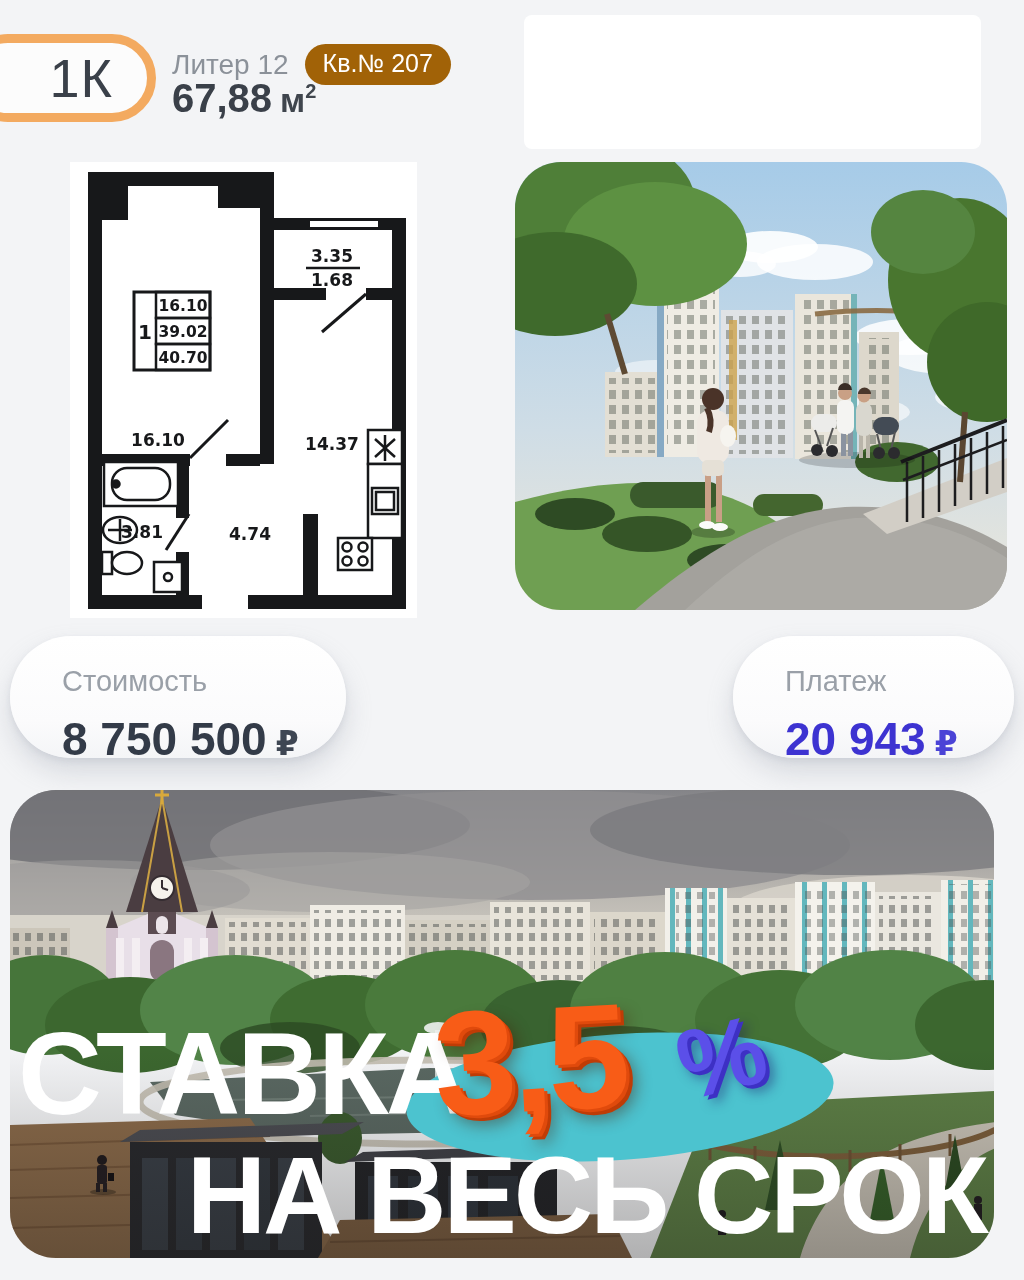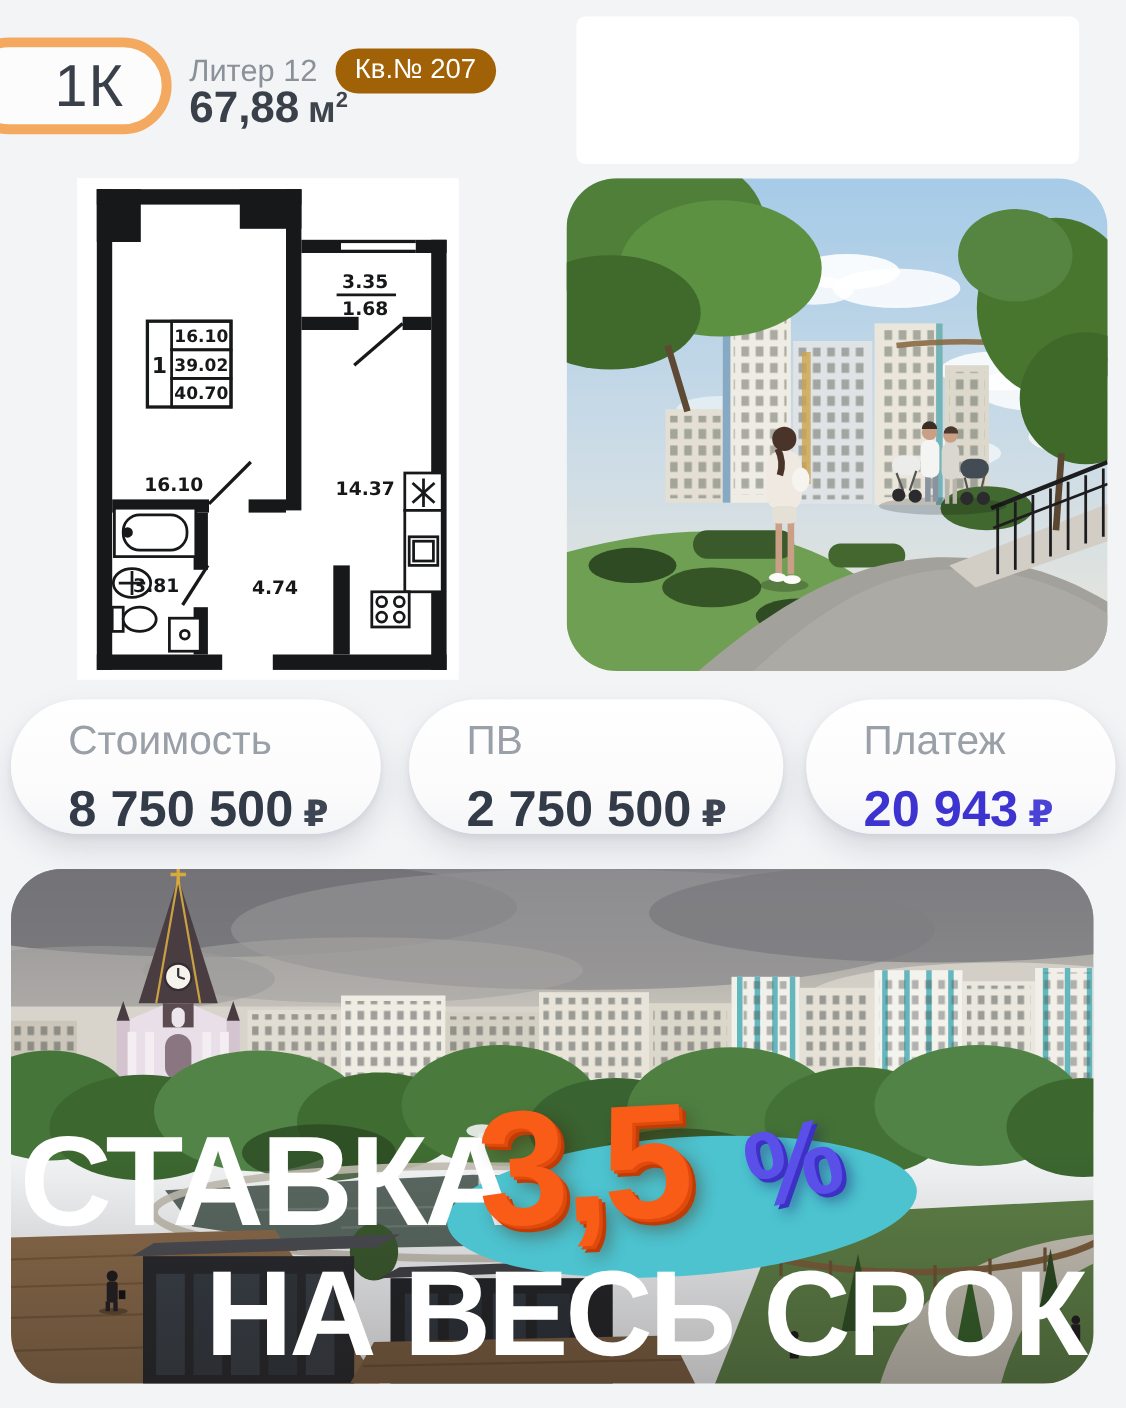--- a/index.html
+++ b/index.html
@@ -23,21 +23,21 @@
   .plan-card{position:absolute;left:70px;top:162px;width:347px;height:456px;background:#ffffff;}
   .plan-card svg{display:block;}
   svg text{font-family:"DejaVu Sans",sans-serif;font-weight:bold;fill:#17181a;}
   .photo-card{position:absolute;left:515px;top:162px;width:492px;height:448px;border-radius:46px;overflow:hidden;}
 
   
   .stat-card{position:absolute;top:636px;height:122px;border-radius:61px;
     background:linear-gradient(180deg,#ffffff 0%,#fbfbfc 70%,#f4f5f7 100%);
     box-shadow:0 14px 26px rgba(150,156,170,.30),0 3px 6px rgba(150,156,170,.18);
     box-sizing:border-box;padding:16px 0 0 52px;}
-  .stat-label{font-size:37px;color:#9aa0a8;}
+  .stat-label{font-size:29px;color:#9aa0a8;margin-top:13px;}
   .stat-value{font-size:46px;font-weight:bold;color:#333b48;margin-top:14px;white-space:nowrap;}
   .stat-cur{font-family:"DejaVu Sans",sans-serif;font-size:33px;font-weight:600;margin-left:9px;color:#3e4653;}
   .card-pay .stat-value{color:#3d33d1;}
   .card-pay .stat-cur{color:#4a43d6;}
 
   
   .banner{position:absolute;left:10px;top:790px;width:984px;height:468px;border-radius:46px;overflow:hidden;}
   .banner svg{position:absolute;left:0;top:0;}
   .banner-line1{position:absolute;left:8px;top:226px;z-index:3;font-size:116px;line-height:1;
     font-weight:bold;color:#fff;letter-spacing:-3px;}
@@ -260,24 +260,20 @@
           <line x1="380" y1="270" x2="376" y2="288" stroke="#555" stroke-width="2"></line>
         <circle cx="364" cy="291" r="6" fill="#2b2b2e"></circle>
           <circle cx="379" cy="291" r="6" fill="#2b2b2e"></circle>
       </g>
     </svg>
   </div>
 
   <div class="stat-card" style="left:10px;width:336px;">
     <div class="stat-label">Стоимость</div>
     <div class="stat-value"><span>8 750 500</span><span class="stat-cur">₽</span></div>
-  </div>
-  <div class="stat-card" style="left:372px;width:340px;">
-    <div class="stat-label">ПВ</div>
-    <div class="stat-value"><span>2 750 500</span><span class="stat-cur">₽</span></div>
   </div>
   <div class="stat-card card-pay" style="left:733px;width:281px;">
     <div class="stat-label">Платеж</div>
     <div class="stat-value"><span>20 943</span><span class="stat-cur">₽</span></div>
   </div>
 
   <div class="banner">
     <svg width="1004" height="468" viewBox="0 0 1004 468">
       <defs>
         <linearGradient id="skyB" x1="0" y1="0" x2="0" y2="1">

